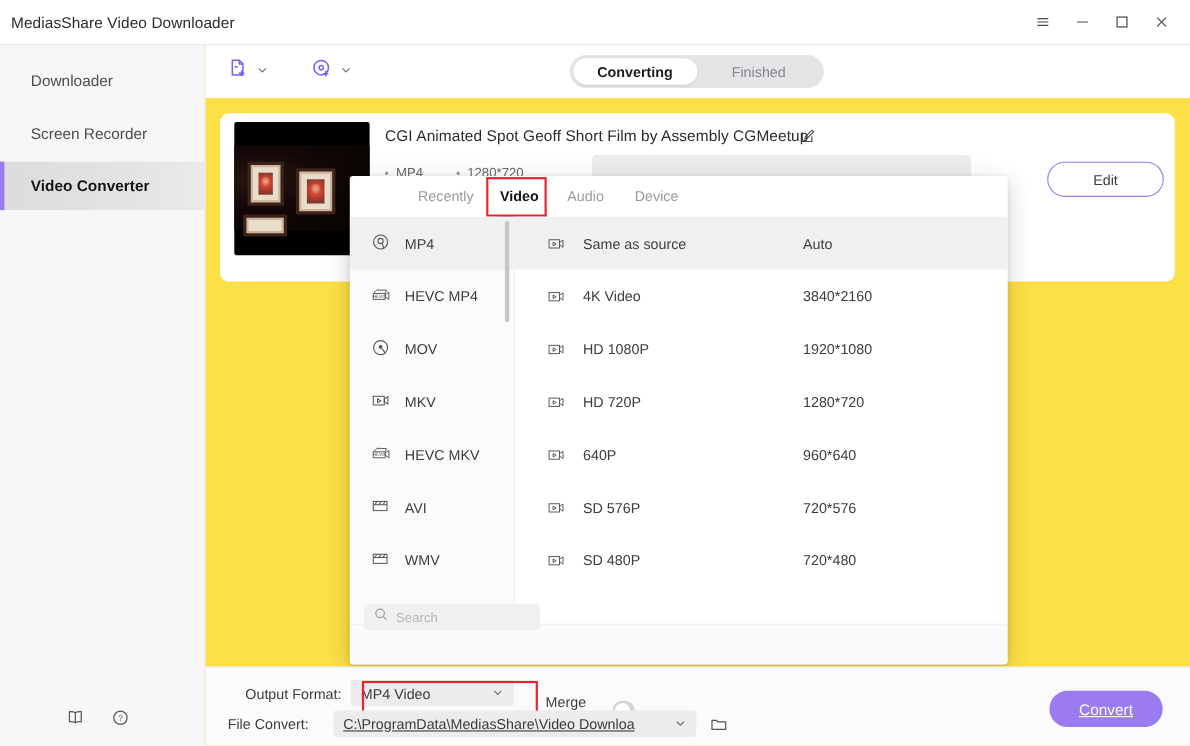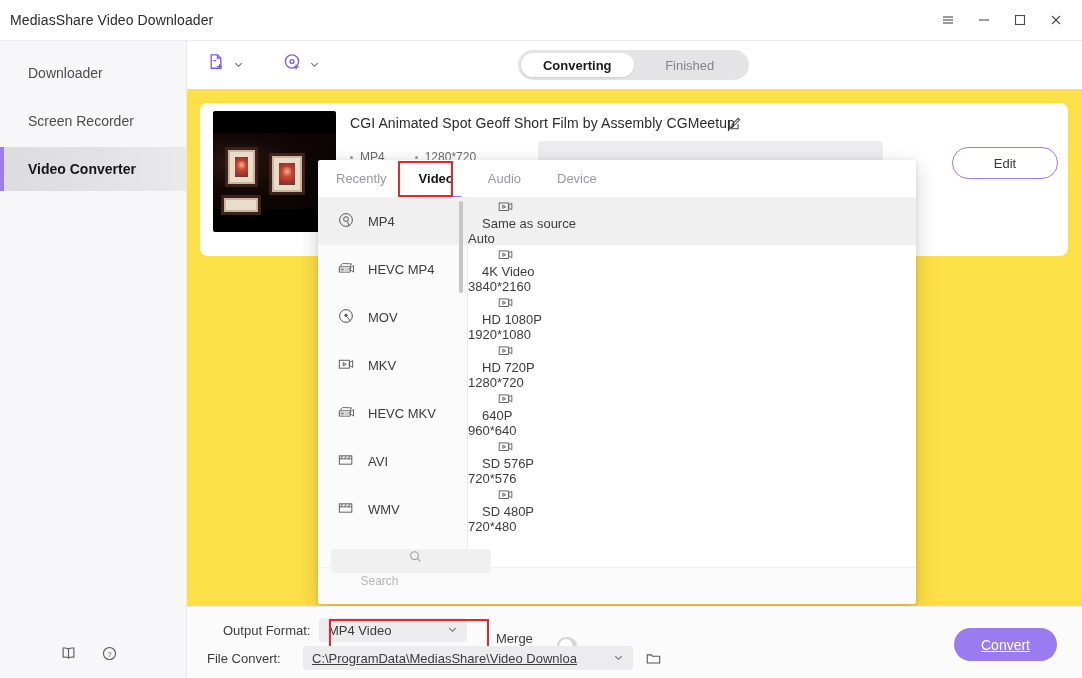--- a/index.html
+++ b/index.html
@@ -170,22 +170,22 @@
   
   .panel {
     position: absolute; left: 318px; top: 160px;
     width: 598px; height: 444px;
     background: #ffffff; border-radius: 3px;
     box-shadow: 0 6px 22px rgba(0,0,0,.18), 0 1px 4px rgba(0,0,0,.10);
     overflow: hidden;
   }
   .panel-tabs {
     position: relative; height: 37px;
-    display: flex; align-items: center; gap: 8px;
-    padding-left: 18px; background: #ffffff;
+    display: flex; align-items: center; gap: 0;
+    padding-left: 18px; background: #ffffff; margin-left: 44px;
   }
   .ptab {
     position: relative; height: 37px; display: flex; align-items: center;
     font-size: 13px; color: #9a9a9e; cursor: pointer;
   }
   #ptab-recently { margin-right: 24px; }
   #ptab-video { margin-right: 26px; color: #151515; font-weight: bold; justify-content: center; }
   #ptab-audio { margin-right: 28px; justify-content: flex-end; }
   #ptab-video::after {
     content: ""; position: absolute; left: -3px; bottom: -2px;
@@ -211,37 +211,37 @@
     padding-left: 18px; font-size: 13px; color: #3d3d3d; cursor: pointer;
   }
   .fmt-item.sel { background: #f0f0f0; }
   .fmt-scroll {
     position: absolute; right: 4px; top: 4px;
     width: 4px; height: 92px; background: #c6c6c6; border-radius: 2px;
   }
 
   .res-col { position: relative; width: 448px; height: 370px; background: #ffffff; }
   .res-item {
-    height: 48px; display: flex; align-items: flex-start;
-    font-size: 13px; color: #3d3d3d; cursor: pointer; flex-direction: column;
+    height: 48px; display: flex; align-items: center;
+    font-size: 13px; color: #3d3d3d; cursor: pointer;
   }
   .res-item.sel { background: #f0f0f0; }
   .res-item .ri { margin-left: 28px; width: 20px; display: flex; }
   .res-item .rname { margin-left: 14px; width: 200px; }
   .res-item .rdim { color: #3d3d3d; }
 
   .panel-foot {
     position: absolute; left: 0; bottom: 0; width: 598px; height: 37px;
     background: #fafafa; border-top: 1px solid #f0f0f0;
   }
   .search {
     position: absolute; left: 13px; top: -19px;
     width: 160px; height: 24px;
     background: #f0f0f0; border-radius: 4px;
-    display: flex; align-items: center; gap: 7px; padding-left: 9px; flex-direction: column;
+    display: flex; align-items: center; gap: 7px; padding-left: 9px;
   }
   .search input {
     border: none; outline: none; background: transparent;
     font-size: 12px; color: #555; width: 110px;
     font-family: "Liberation Sans", sans-serif;
   }
   .search input::placeholder { color: #b5b5b5; }
 
   
   .bottombar {

